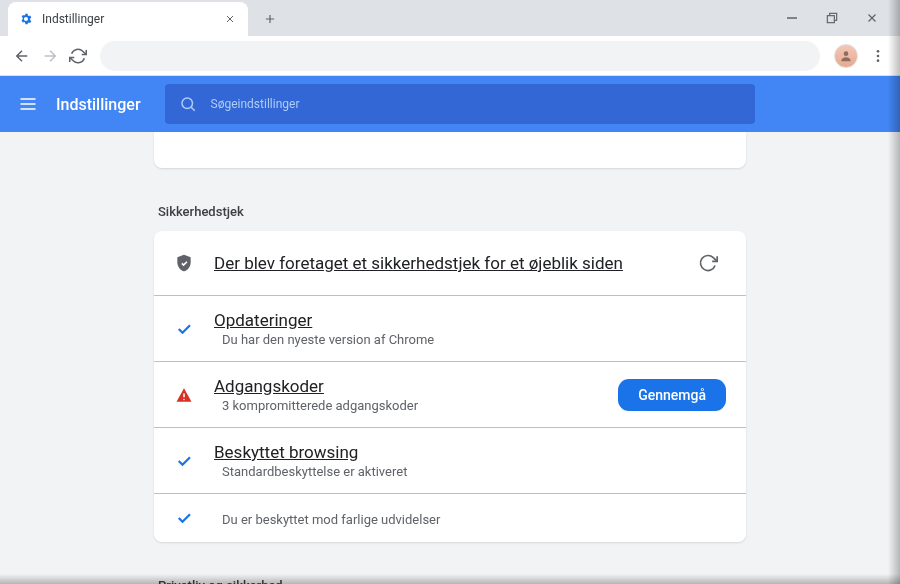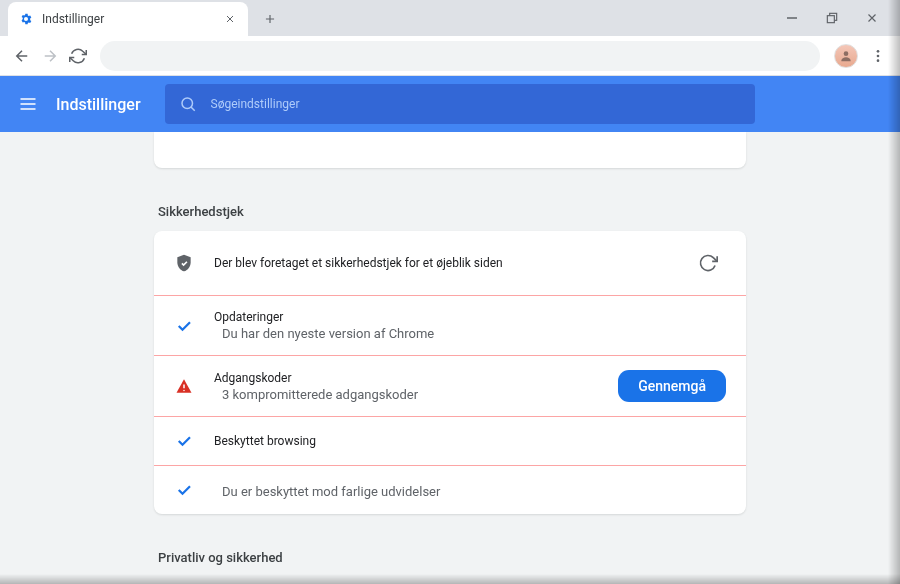--- a/index.html
+++ b/index.html
@@ -37,21 +37,21 @@
 .content { background: #f1f3f4; height: calc(584px - 36px - 40px - 56px); overflow-y: auto; padding-bottom: 20px; }
 .content-inner { width: 592px; margin: 0 auto; }
 .card { background: #fff; border-radius: 8px; box-shadow: 0 1px 2px rgba(60,64,67,0.15); }
 .card.top { height: 36px; margin-bottom: 24px; border-radius: 0 0 8px 8px; }
 .section-title { font-size: 13px; color: #3c4043; font-weight: 500; padding: 12px 4px; }
 
 .row { display: flex; align-items: center; padding: 14px 20px; border-top: 1px solid #fca5a5; }
 .row:first-child { border-top: none; }
 .row-icon { width: 20px; height: 20px; margin-right: 20px; display: flex; align-items: center; justify-content: center; flex-shrink: 0; }
 .row-text { flex: 1; }
-.row-title { font-size: 12px; color: #202124; }
+.row-title { font-size: 17px; color: #202124; text-decoration: underline; }
 .row-sub { font-size: 13px; color: #5f6368; margin-top: 2px; margin-left: 8px; }
 .row-action { margin-left: 12px; }
 .refresh-btn { width: 36px; height: 36px; display: flex; align-items: center; justify-content: center; color: #5f6368; cursor: pointer; border-radius: 50%; }
 .blue-btn { background: #1a73e8; color: #fff; border: none; padding: 8px 20px; border-radius: 11px; font-size: 14px; font-weight: 500; cursor: pointer; }
 
 .shadow-edge { position: absolute; right: 0; top: 0; bottom: 0; width: 12px; background: linear-gradient(to left, rgba(0,0,0,0.25), transparent); pointer-events: none; }
 .shadow-bottom { position: absolute; left: 0; right: 0; bottom: 0; height: 10px; background: linear-gradient(to top, rgba(0,0,0,0.25), transparent); pointer-events: none; }
 </style>
 </head>
 <body>
@@ -202,20 +202,21 @@
       </div>
 
       <div class="row">
         <div class="row-icon">
             <svg width="18" height="18" viewBox="0 0 24 24" fill="none" stroke="#1a73e8" stroke-width="3">
               <path d="M5 12l5 5L20 7"></path>
             </svg>
           </div>
         <div class="row-text">
           <div class="row-title">Beskyttet browsing</div>
+          <div class="row-sub">Standardbeskyttelse er aktiveret</div>
         </div>
       </div>
 
       <div class="row">
         <div class="row-icon">
             <svg width="18" height="18" viewBox="0 0 24 24" fill="none" stroke="#1a73e8" stroke-width="3">
               <path d="M5 12l5 5L20 7"></path>
             </svg>
           </div>
         <div class="row-text">

